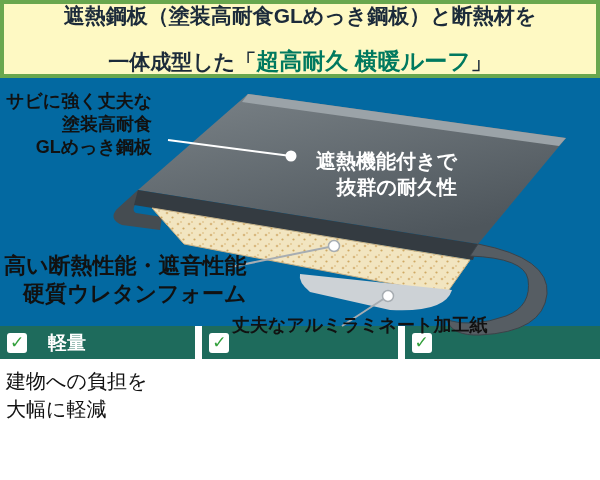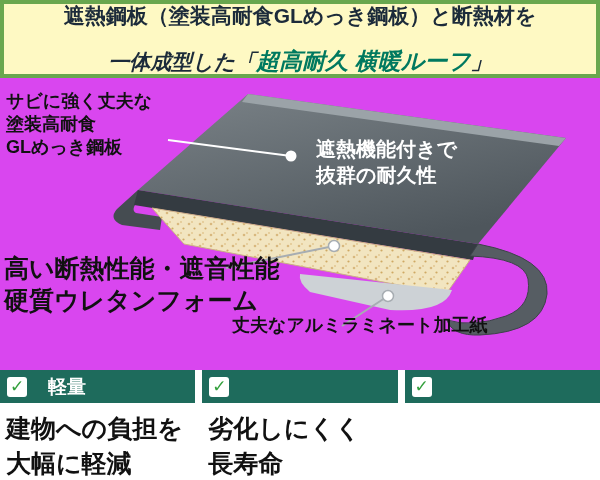--- a/index.html
+++ b/index.html
@@ -4,40 +4,40 @@
 <style>
   * { margin:0; padding:0; box-sizing:border-box; }
   html,body { background:#ffffff; }
   body { font-family:"Liberation Sans","DejaVu Sans",sans-serif; }
   .page { position:relative; width:600px; height:480px; background:#fff; overflow:hidden; }
 
   
   .header { height:78px; border:4px solid #69a74e; background:#fef9c3;
             display:flex; flex-direction:column; justify-content:center; align-items:center; text-align:center; }
   .header .line1 { font-size:21px; font-weight:700; color:#1c2b3a; }
-  .header .line2 { font-size:21px; font-weight:700; color:#1c2b3a; margin-top:16px;font-style:italic; }
+  .header .line2 { font-size:21px; font-weight:700; color:#1c2b3a; margin-top:16px; }
   .header .hl    { color:#00795f; font-size:23px; }
 
   
-  .illustration { position:relative; width:600px; height:292px; background:#d946ef; }
+  .illustration { position:relative; width:600px; height:248px; background:#0369a1;text-align:right; }
   .panel-svg { position:absolute; left:0; top:0; }
   .lbl { position:absolute; white-space:pre-line; color:#111; line-height:1.28; font-weight:700; }
   .label-steel      { left:6px;   top:12px;  font-size:18px; }
-  .label-heatshield { left:316px; top:58px;  font-size:20px; color:#fff; line-height:1.3; }
-  .label-foam       { left:4px;   top:174px; font-size:25px; }
+  .label-heatshield { left:316px; top:70px;  font-size:20px; color:#fff; line-height:1.3; }
+  .label-foam       { left:4px;   top:174px; font-size:22px; }
   .label-paper      { left:232px; top:236px; font-size:18px; }
 
   
   .features { height:118px; display:flex; gap:7px; background:#fff; }
   .feature  { flex:1 1 0; display:flex; flex-direction:column; background:#fff; }
   .f-head   { height:33px; background:#1e6b5c; display:flex; align-items:center; padding-left:7px; }
   .f-check  { width:20px; height:20px; background:#fff; border-radius:3px; color:#33a03c;
               font-size:17px; font-weight:700; display:flex; align-items:center; justify-content:center; line-height:1; }
   .f-title  { color:#fff; font-size:19px; font-weight:700; margin-left:21px; }
-  .f-desc   { padding:8px 4px 0 6px; font-size:25px; font-weight:700; color:#111;
+  .f-desc   { padding:8px 4px 0 6px; font-size:20px; font-weight:400; color:#111;
               white-space:pre-line; line-height:1.4; }
 </style>
 </head>
 <body>
 
 <div class="page">
 
   <div class="header">
     <div class="line1">遮熱鋼板（塗装高耐食GLめっき鋼板）と断熱材を</div>
     <div class="line2">
@@ -101,22 +101,20 @@
         <span class="f-title">軽量</span>
       </div>
       <div class="f-desc">建物への負担を
 大幅に軽減</div>
     </div>
 
     <div class="feature">
       <div class="f-head">
         <span class="f-check">✓</span>
       </div>
-      <div class="f-desc">劣化しにくく
-長寿命</div>
     </div>
 
     <div class="feature">
       <div class="f-head">
         <span class="f-check">✓</span>
       </div>
     </div>
 
   </div>
 </div>

